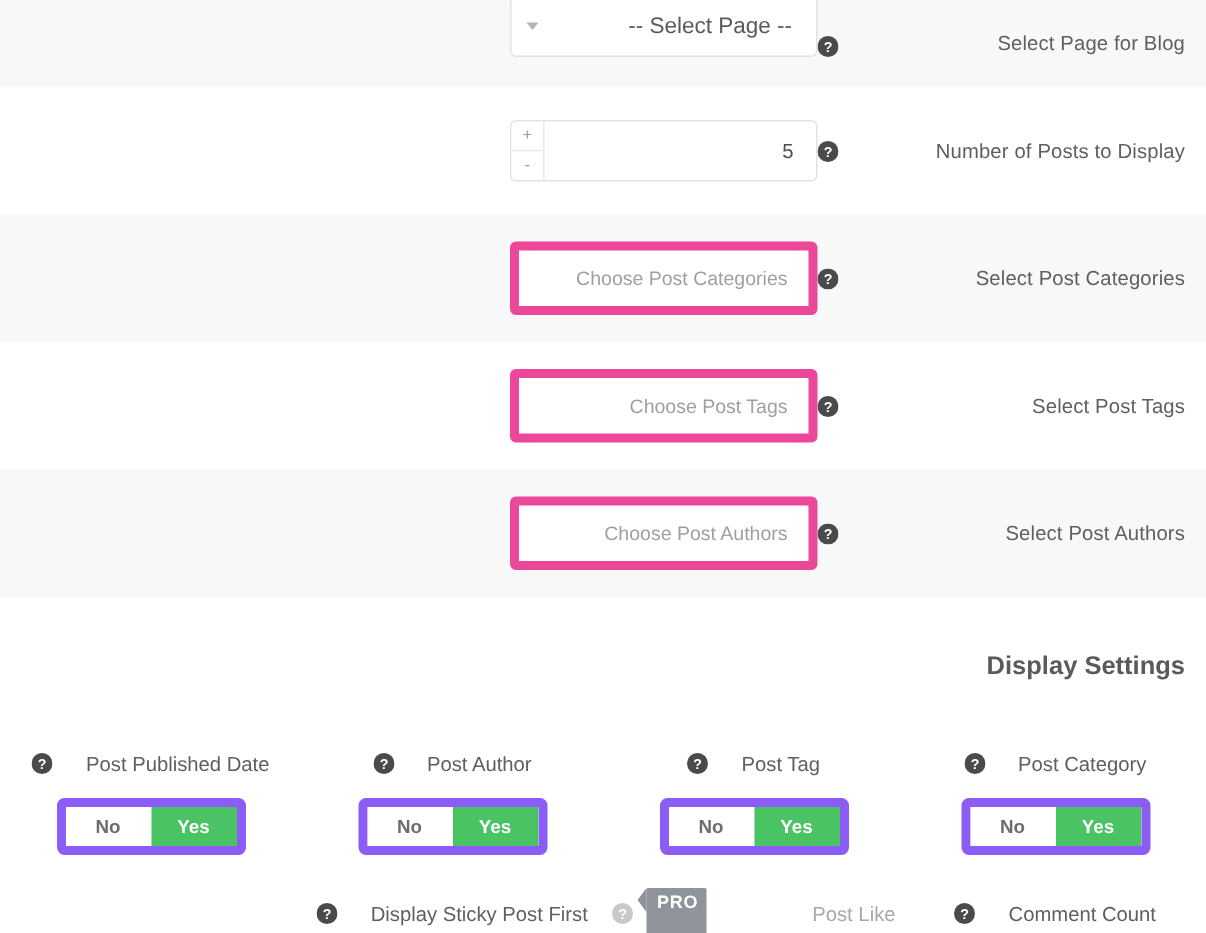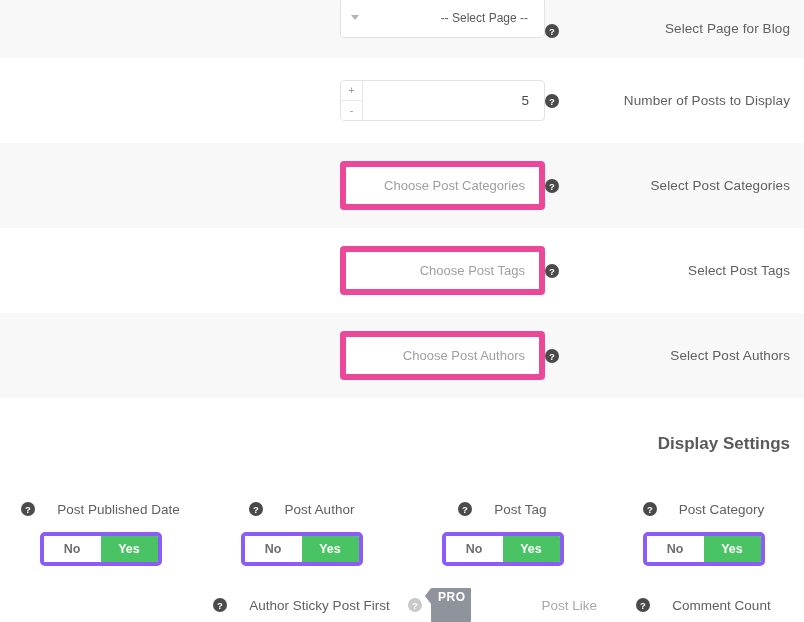--- a/index.html
+++ b/index.html
@@ -102,21 +102,21 @@
   .select-caret {
     width: 0; height: 0;
     border-left: 4.5px solid transparent;
     border-right: 4.5px solid transparent;
     border-top: 5px solid #b4b4b4;
     flex: 0 0 auto;
   }
   .select-value {
     flex: 1 1 auto;
     text-align: right;
-    font-size: 12px;
+    font-size: 15px;
     color: #5a5a5a;
   }
 
   
   .spinner {
     width: 205px;
     height: 41px;
     box-sizing: border-box;
     border: 1px solid #e2e2e2;
     border-radius: 4px;
@@ -235,21 +235,21 @@
     top: 0;
     width: 0; height: 0;
     border-top: 8px solid transparent;
     border-bottom: 8px solid transparent;
     border-right: 6px solid #8f949c;
   }
 
   .switch {
     margin-top: 11px;
     display: inline-flex;
-    border: 4px solid #8b5cf6;
+    border: 6px solid #8b5cf6;
     border-radius: 5px;
     overflow: hidden;
     background: #fff;
     height: 26px;
   }
   .switch-opt {
     min-width: 37px;
     padding: 0 10px;
     display: flex;
     align-items: center;
@@ -422,21 +422,21 @@
     <div class="toggle-cell toggle-row-2"></div>
 
     <div class="toggle-cell toggle-row-2">
       <div class="toggle-head">
         <span class="help-icon">
           <svg width="14" height="14" viewBox="0 0 14 14">
             <circle cx="7" cy="7" r="7" fill="#4a4a4a"></circle>
             <text x="7" y="10.5" font-family="Liberation Sans, sans-serif" font-size="9.5" font-weight="bold" fill="#ffffff" text-anchor="middle">?</text>
           </svg>
         </span>
-        <span class="toggle-title">Author Sticky Post First</span>
+        <span class="toggle-title">Display Sticky Post First</span>
       </div>
 
     </div>
 
     <div class="toggle-cell toggle-row-2">
       <div class="toggle-head">
         <span class="help-icon">
           <svg width="14" height="14" viewBox="0 0 14 14">
             <circle cx="7" cy="7" r="7" fill="#c9c9c9"></circle>
             <text x="7" y="10.5" font-family="Liberation Sans, sans-serif" font-size="9.5" font-weight="bold" fill="#ffffff" text-anchor="middle">?</text>

